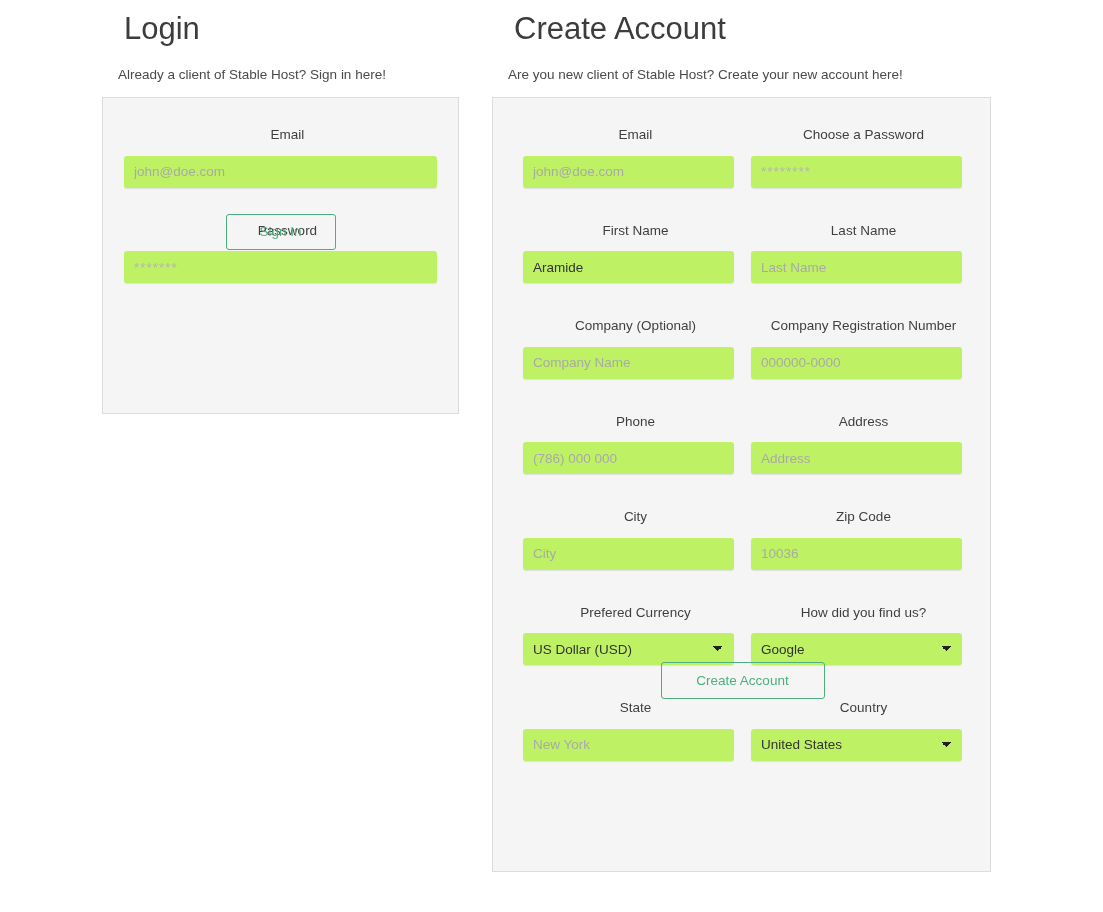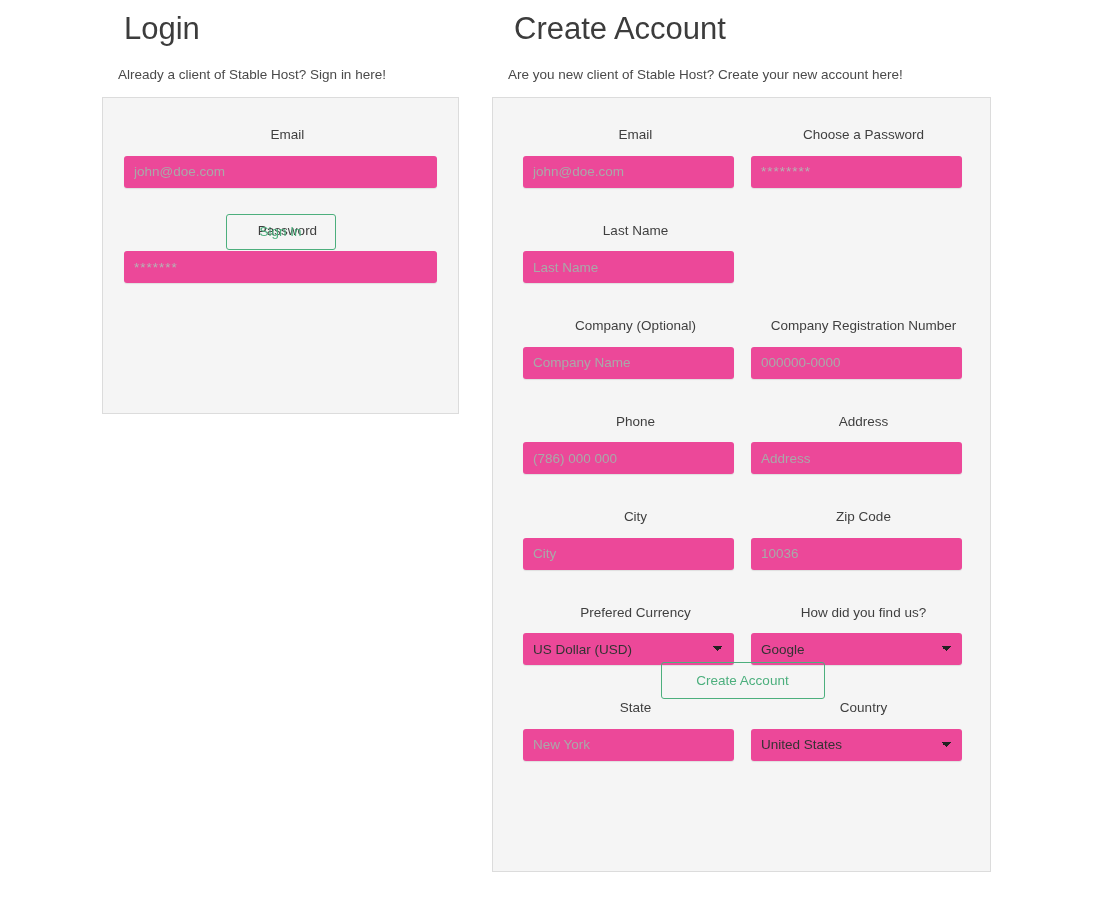--- a/index.html
+++ b/index.html
@@ -92,21 +92,21 @@
     color: #3f3f3f;
     text-align: center;
     line-height: 1;
     margin-bottom: 14px;
     white-space: nowrap;
     padding-left: 14px;
   }
   .field-control {
     width: 100%;
     height: 32px;
-    background: #ec4899;
+    background: #bef264;
     border: none;
     border-radius: 3px;
     box-shadow: 0 1px 1px rgba(0,0,0,0.09);
     box-sizing: border-box;
     padding: 0 10px;
     font-family: "Liberation Sans", sans-serif;
     font-size: 13.5px;
     color: #333333;
     outline: none;
     display: block;
@@ -238,20 +238,24 @@
             <div class="field-label">Email</div>
             <input type="text" placeholder="john@doe.com" class="field-control " style="">
           </div>
           <div class="field">
             <div class="field-label">Choose a Password</div>
             <input type="text" placeholder="********" class="field-control is-password" style="">
           </div>
         </div>
         <div class="field-row">
           <div class="field">
+            <div class="field-label">First Name</div>
+            <input type="text" placeholder="First Name" class="field-control " value="Aramide" style="">
+          </div>
+          <div class="field">
             <div class="field-label">Last Name</div>
             <input type="text" placeholder="Last Name" class="field-control " style="">
           </div>
         </div>
         <div class="field-row">
           <div class="field">
             <div class="field-label">Company (Optional)</div>
             <input type="text" placeholder="Company Name" class="field-control " style="">
           </div>
           <div class="field">

